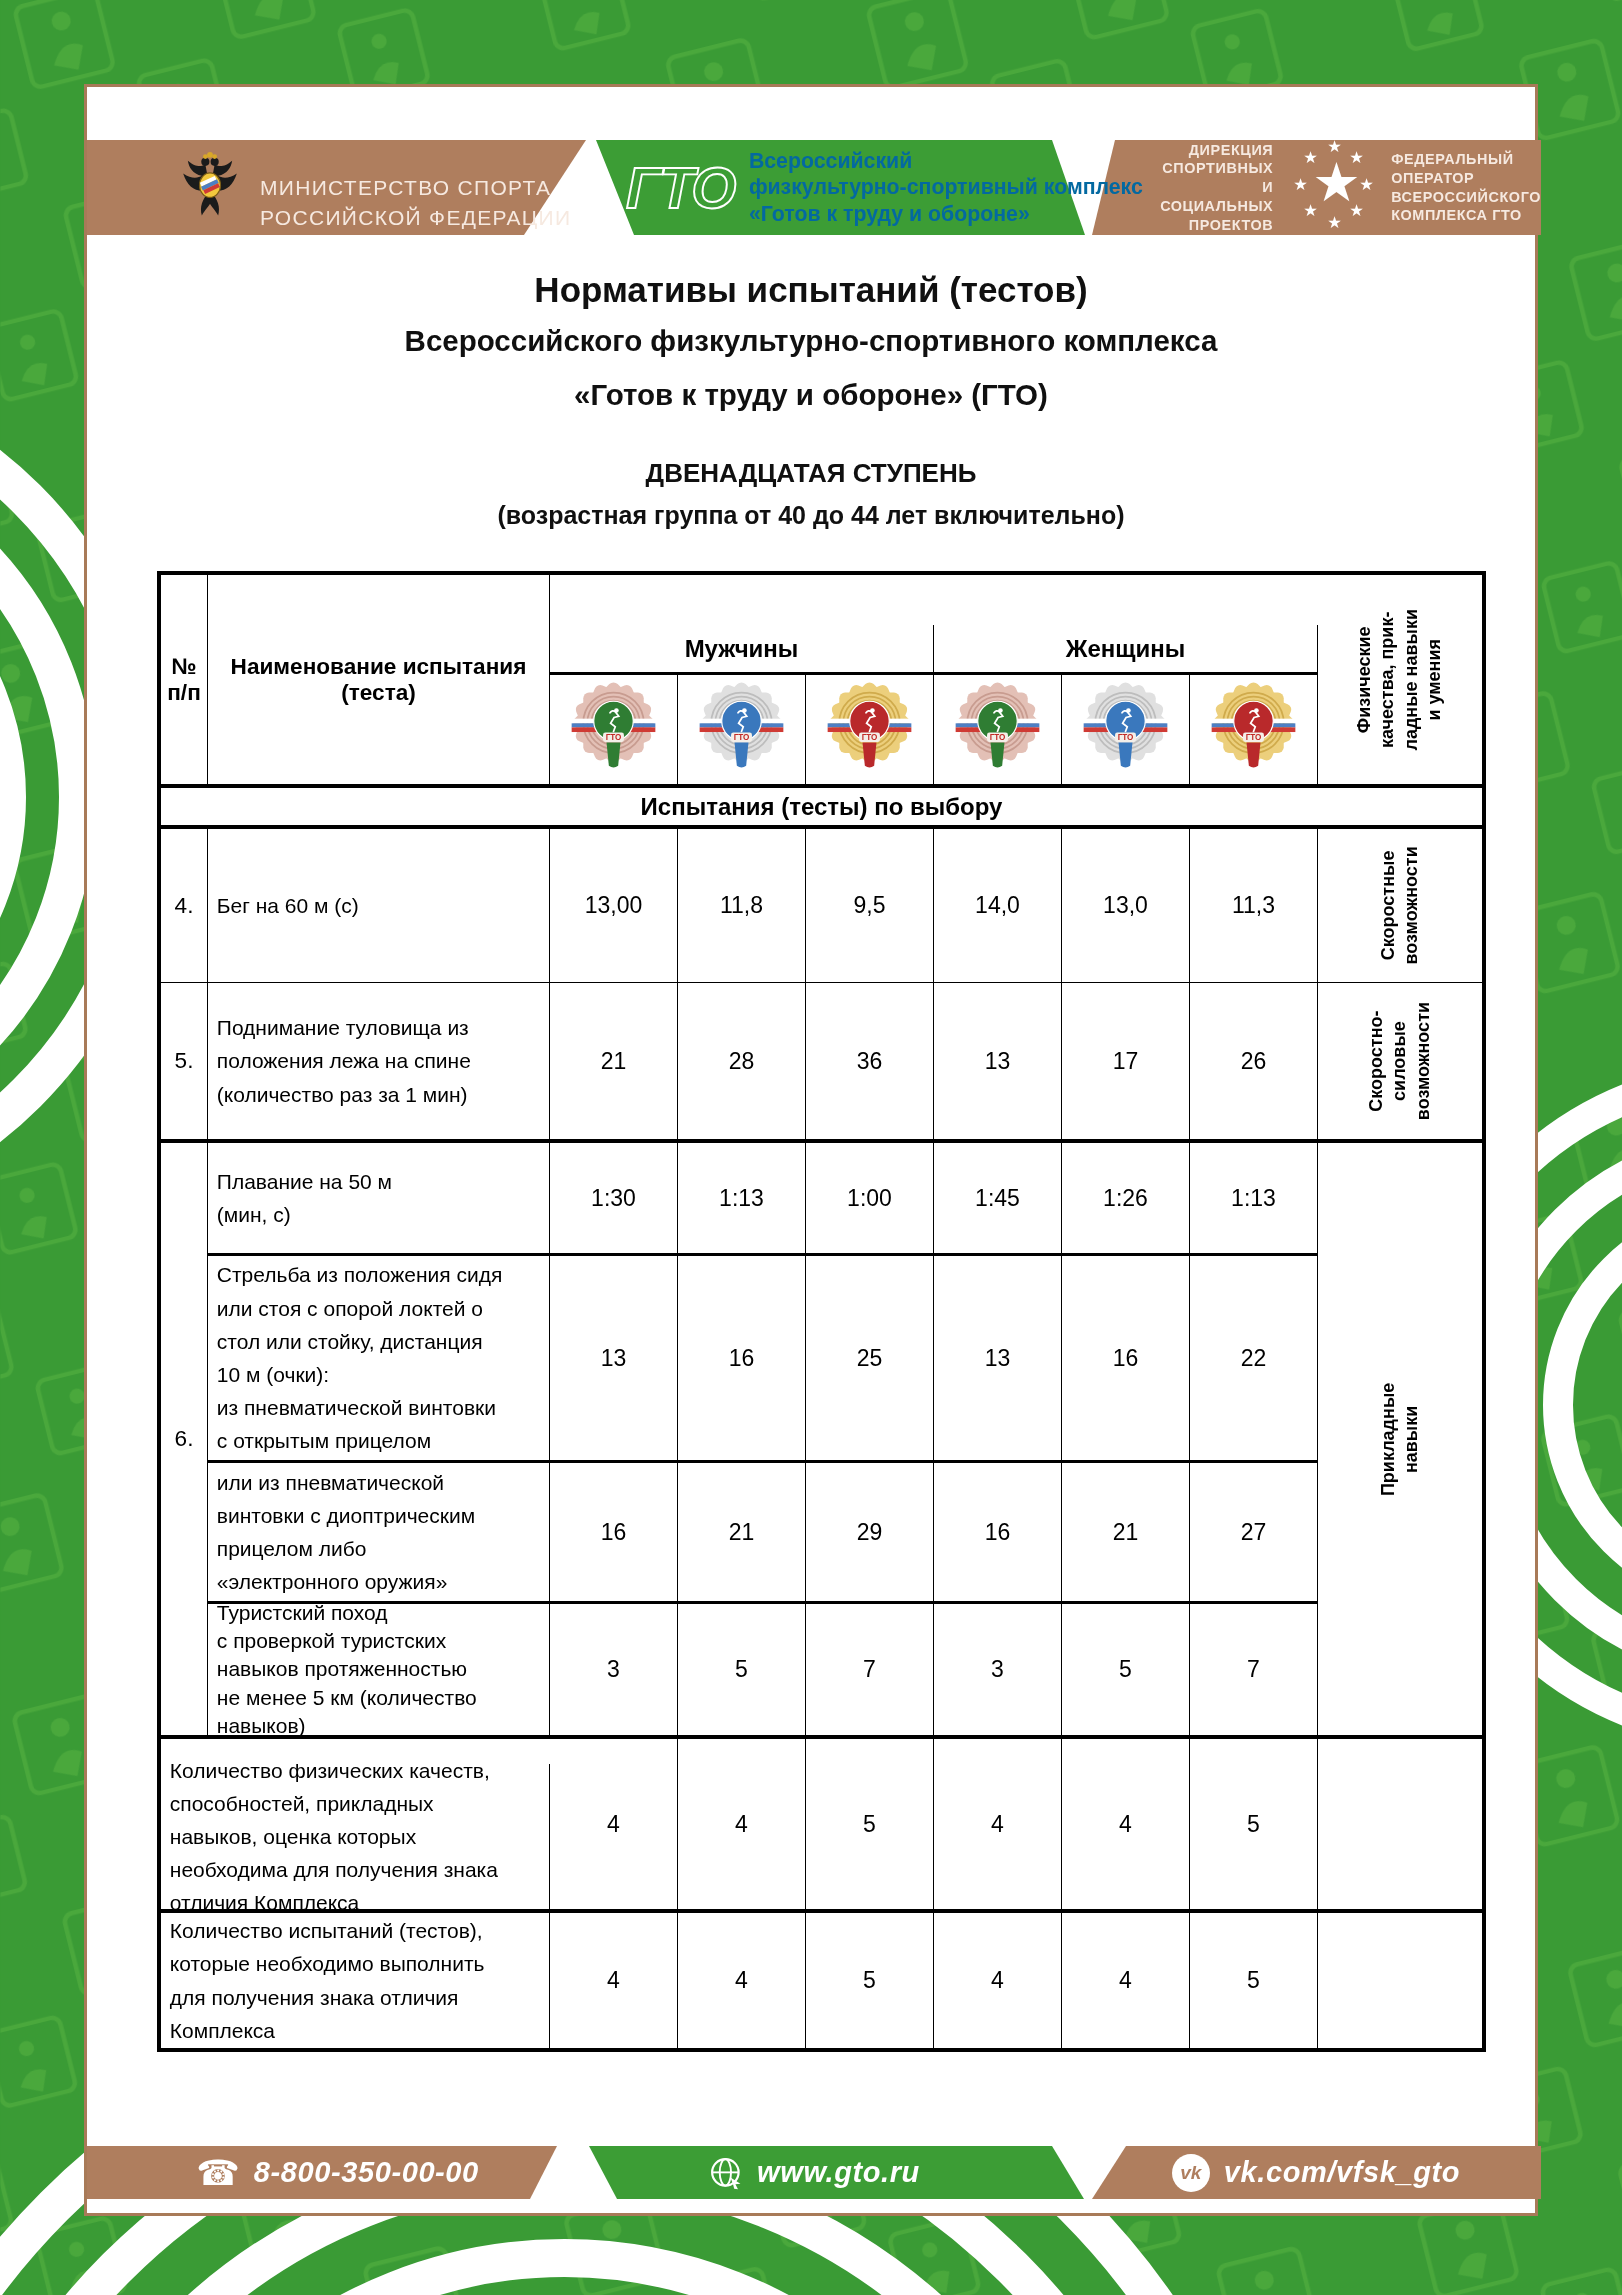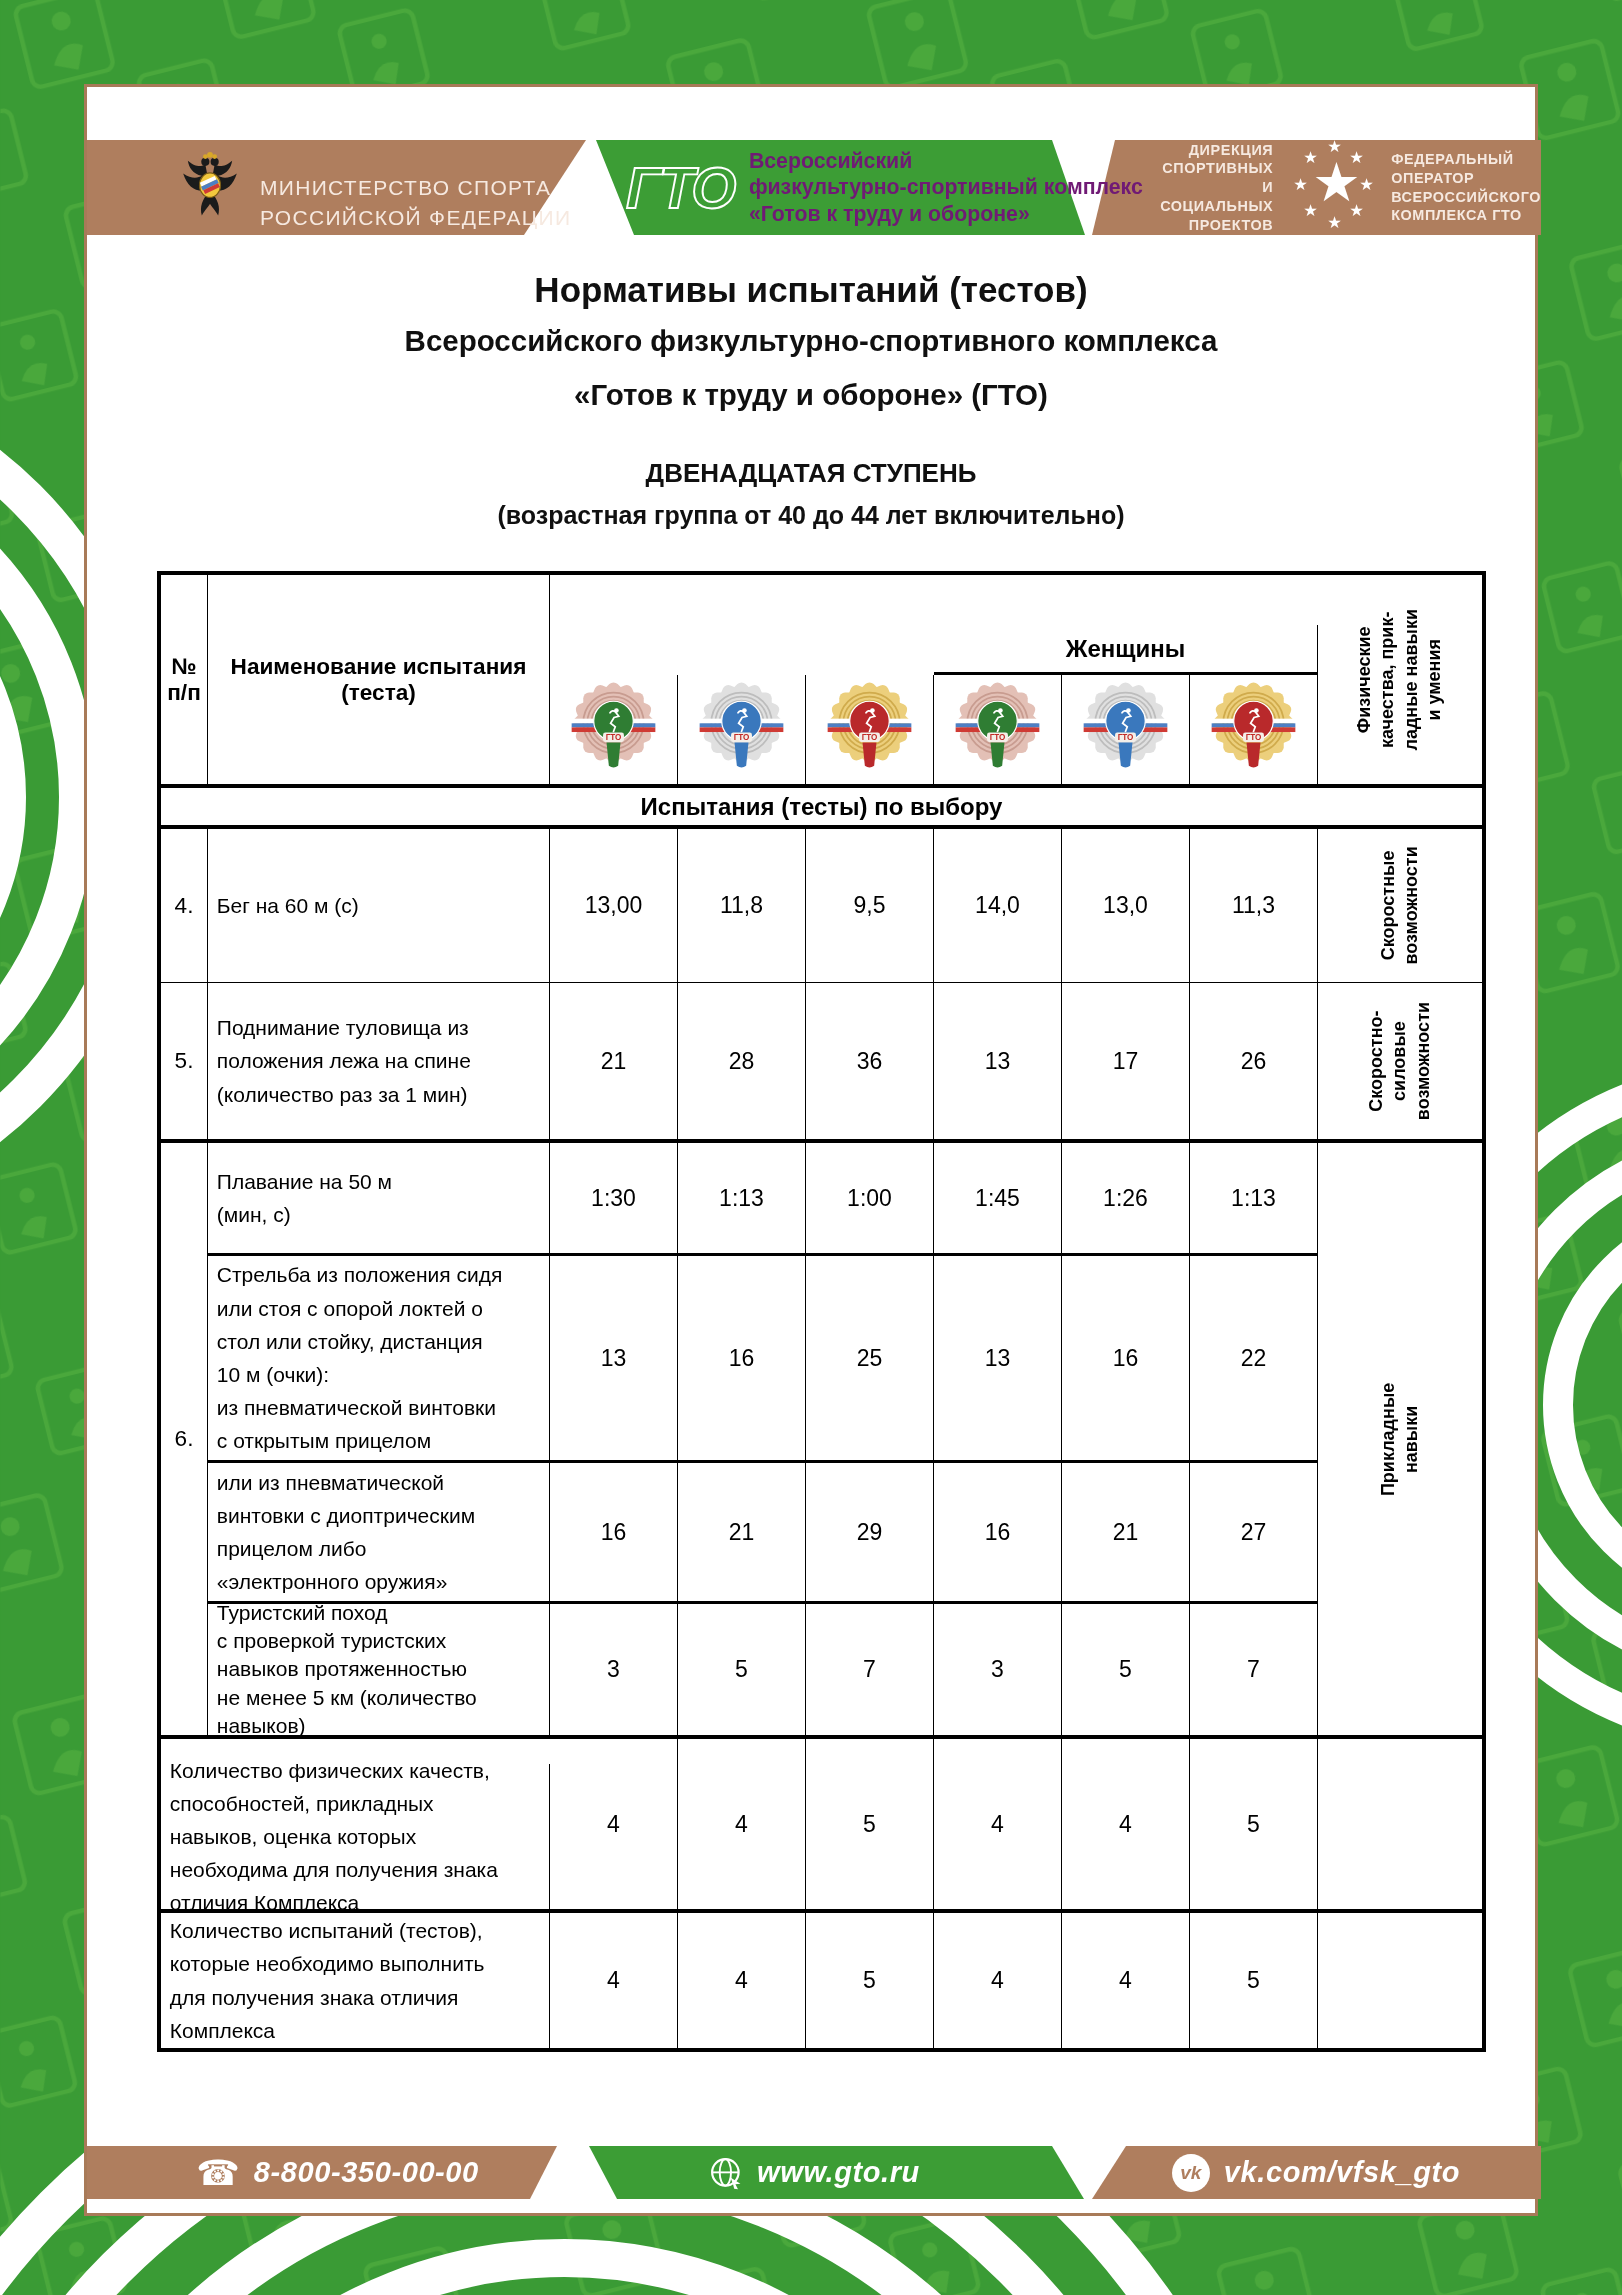--- a/index.html
+++ b/index.html
@@ -24,21 +24,21 @@
   .hdr-brown-right{background:#af7e5e;clip-path:polygon(1028px 0,1454px 0,1454px 95px,1005px 95px);}
   .ftr-band{top:2059px;height:53px;}
   .ftr-brown-left {background:#af7e5e;clip-path:polygon(0 0,470px 0,443px 53px,0 53px);}
   .ftr-green      {background:#3c9d35;clip-path:polygon(502px 0,965px 0,997px 53px,530px 53px);}
   .ftr-brown-right{background:#af7e5e;clip-path:polygon(1039px 0,1454px 0,1454px 53px,1005px 53px);}
 
   .hdr-group{position:absolute;display:flex;align-items:center;gap:15px;height:95px;top:0;}
   .ministry-text{color:#f6e9e0;font-size:21px;line-height:1.45;letter-spacing:1.3px;margin-top:31px;}
   .gto-logo{font-size:58px;font-weight:bold;font-style:italic;color:transparent;
             -webkit-text-stroke:1.9px #fff;letter-spacing:-2.5px;}
-  .gto-text{color:#701a75;font-size:21.3px;font-weight:bold;line-height:1.25;}
+  .gto-text{color:#0369a1;font-size:21.3px;font-weight:bold;line-height:1.25;}
   .dir-text{color:#f6e9e0;font-size:14.4px;font-weight:bold;line-height:1.3;text-align:right;letter-spacing:0.6px;}
   .oper-text{color:#f6e9e0;font-size:14.4px;font-weight:bold;line-height:1.3;text-align:left;letter-spacing:0.6px;}
   .star-cluster{position:relative;width:94px;height:94px;}
   .star-cluster span{position:absolute;color:#fff;line-height:1;}
 
   
   .t-line{position:absolute;left:0;width:100%;text-align:center;color:#101010;font-weight:bold;}
   .t1{top:183px;font-size:35px;}
   .t2{top:237px;font-size:29.5px;}
   .t3{top:291px;font-size:29.5px;}
@@ -178,20 +178,21 @@
     <div class="t-line t3">«Готов к труду и обороне» (ГТО)</div>
     <div class="t-line t4">ДВЕНАДЦАТАЯ СТУПЕНЬ</div>
     <div class="t-line t5">(возрастная группа от 40 до 44 лет включительно)</div>
 
     <div class="gto-table">
 
       <div class="cell bold pre bbT" style="grid-area:1/1/4/2;">№
 п/п</div>
       <div class="cell bold pre bbT" style="grid-area:1/2/4/3;">Наименование испытания
 (теста)</div>
+      <div class="cell bold bbM" style="grid-area:2/3/3/6;font-size:24px;">Мужчины</div>
       <div class="cell bold bbM" style="grid-area:2/6/3/9;font-size:24px;">Женщины</div>
       <div class="cell vwrap bbT br0" style="grid-area:1/9/4/10;">
         <div class="vtext">Физические
 качества, прик-
 ладные навыки
 и умения</div>
       </div>
 
       <div class="cell bbT" style="grid-area:3/3/4/4;">
         <svg class="medal-svg medal-bronze" viewBox="0 0 160 175" width="93" height="102" style="font-size:36px">

